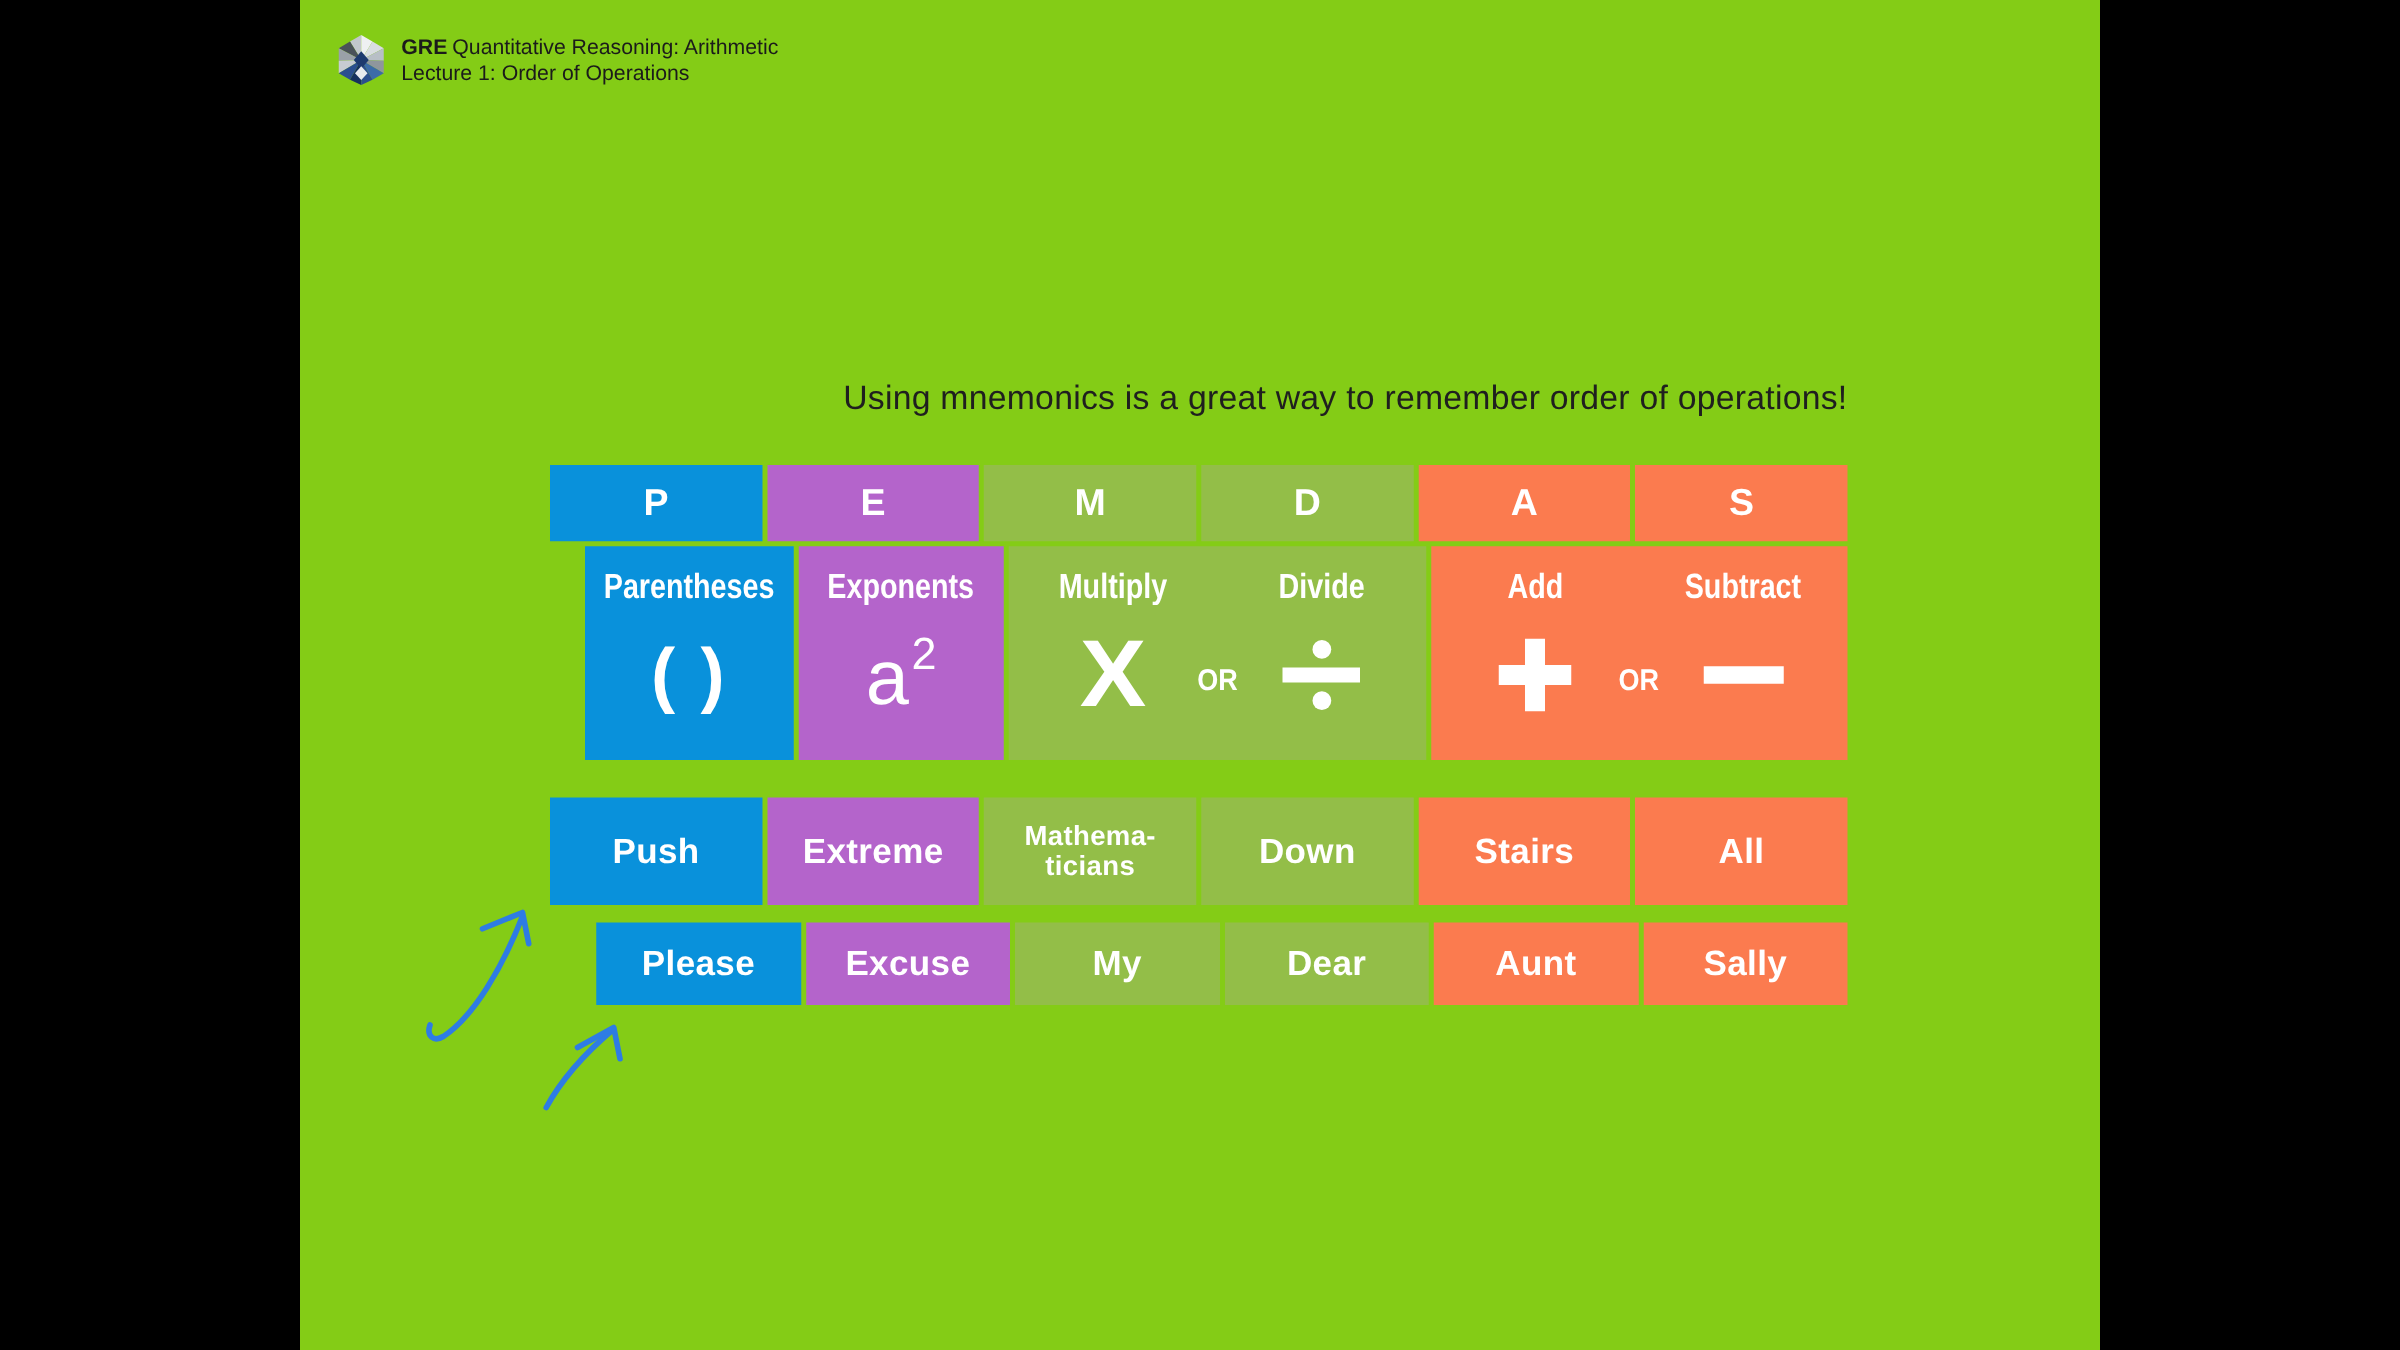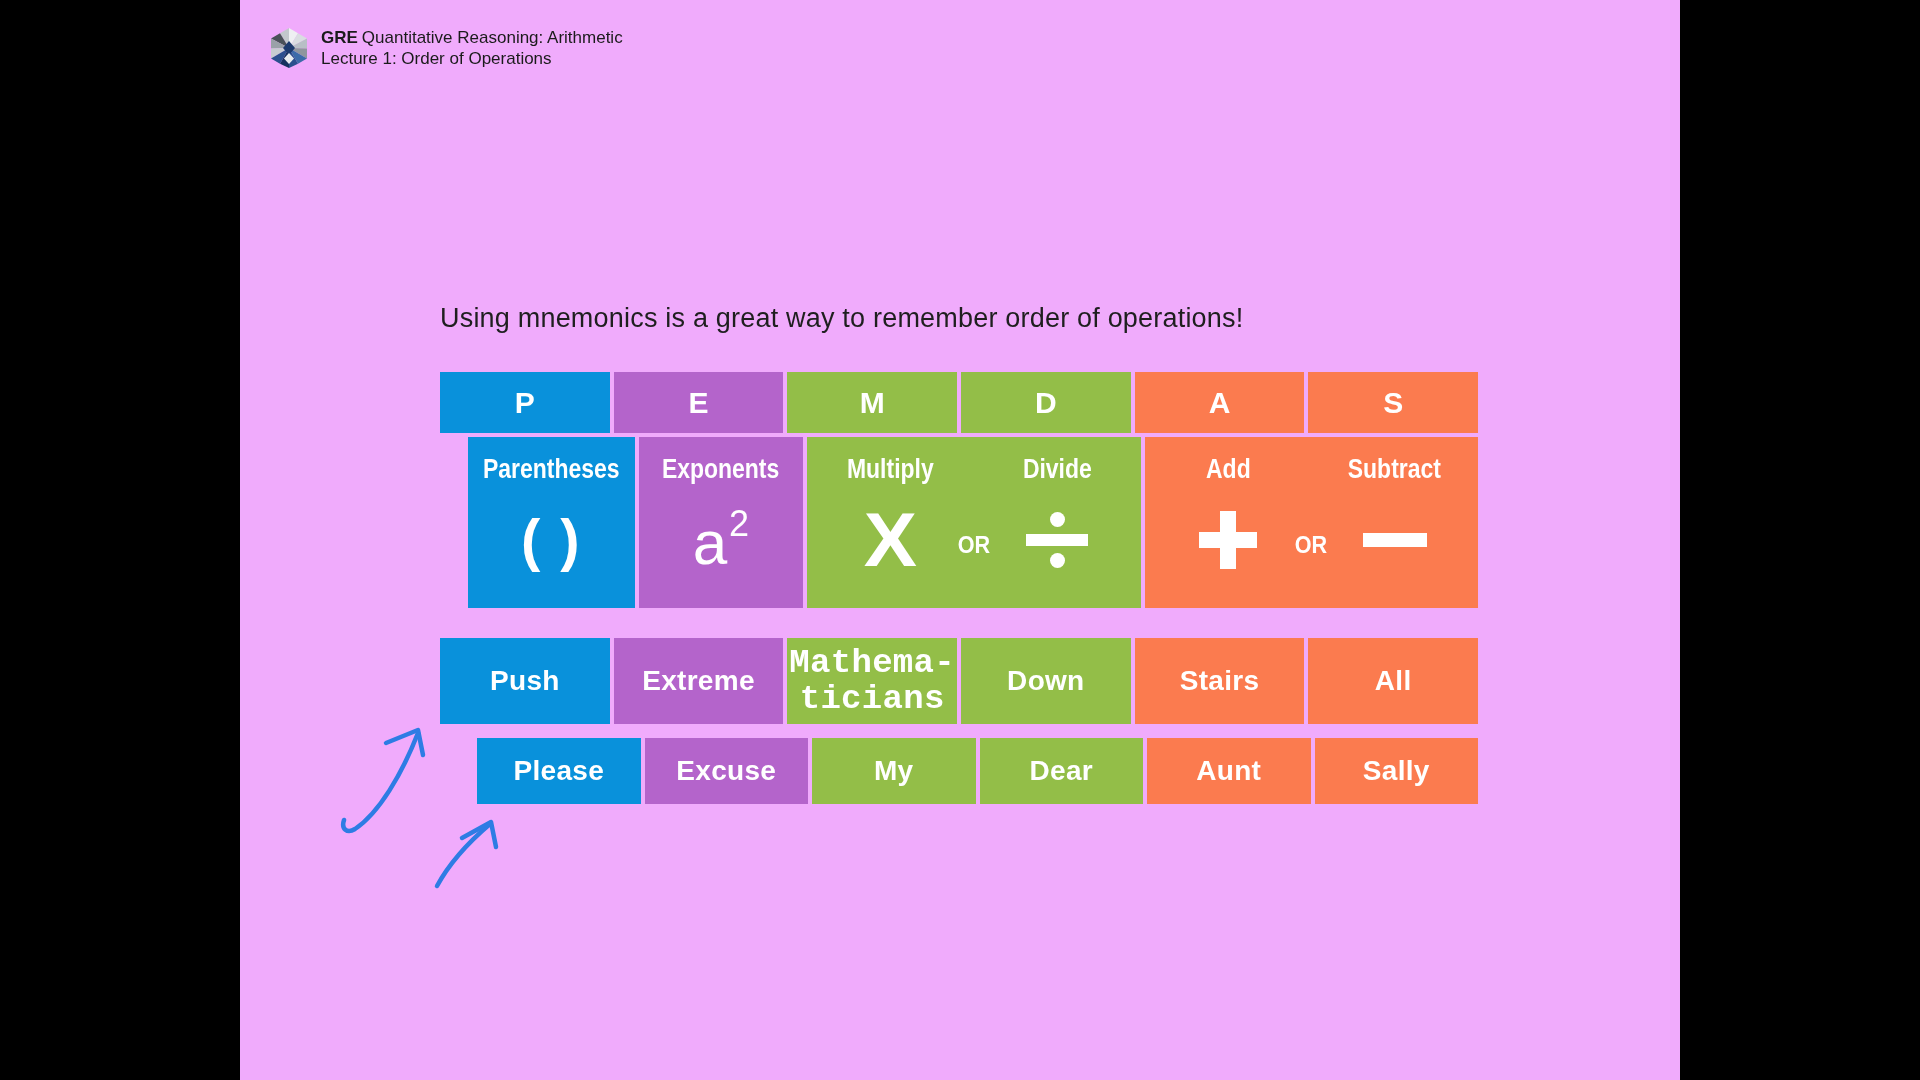--- a/index.html
+++ b/index.html
@@ -1,30 +1,30 @@
 <!DOCTYPE html>
 <html><head>
 <meta charset="utf-8">
 <style>
   html,body{margin:0;padding:0;background:#000;}
   .stage{position:relative;width:1920px;height:1080px;background:#000;overflow:hidden;
          font-family:"Liberation Sans",sans-serif;}
   .letterbox{position:absolute;top:0;height:1080px;background:#000;}
   .lb-left{left:0;width:240px;}
   .lb-right{left:1680px;width:240px;}
-  .content{position:absolute;left:240px;top:0;width:1440px;height:1080px;background:#f0abfc;}
+  .content{position:absolute;left:240px;top:0;width:1440px;height:1080px;background:#84cc16;}
 
   
   .hdr{position:absolute;left:27px;top:27px;display:flex;align-items:center;gap:10px;}
   .hdr-text{color:#1b1b1b;font-size:17px;line-height:21px;}
   .hdr-line1 b{font-weight:700;}
   .hdr-line1 .rest{margin-left:4px;}
 
   
-  .heading{position:absolute;left:200px;top:303px;width:1038px;text-align:left;
+  .heading{position:absolute;left:200px;top:303px;width:1038px;text-align:right;
            font-size:27px;font-weight:400;color:#1f1f1f;letter-spacing:.2px;}
 
   
   .ptable{position:absolute;left:200px;top:372px;width:1038px;}
   .grid{display:grid;grid-template-columns:repeat(6,1fr);column-gap:4px;}
   .cell{color:#fff;display:flex;align-items:center;justify-content:center;text-align:center;}
   .c-blue{background:#0991DB;} .c-purple{background:#B464CB;}
   .c-green{background:#93BE48;} .c-orange{background:#FB7B4F;}
 
   .row-letters{height:61px;margin-bottom:4px;}
@@ -52,21 +52,21 @@
   .divide-shape .dot{width:15px;height:15px;border-radius:50%;background:#fff;}
   .divide-shape .bar{width:62px;height:12px;background:#fff;}
   .plus-shape{position:relative;width:58px;height:58px;}
   .plus-shape .v{position:absolute;left:21px;top:0;width:16px;height:58px;background:#fff;}
   .plus-shape .h{position:absolute;left:0;top:21px;width:58px;height:16px;background:#fff;}
   .minus-shape{width:64px;height:14px;background:#fff;}
 
   .row-mn1{height:86px;margin-bottom:14px;}
   .row-mn2{height:66px;padding-left:37px;}
   .mn{font-size:28px;font-weight:700;letter-spacing:.3px;}
-  .mn .two-line{line-height:1.07;font-size:34px;font-family:Liberation Mono, monospace;}
+  .mn .two-line{line-height:1.07;font-size:22px;}
 
   .annotations{position:absolute;left:0;top:0;width:1440px;height:1080px;pointer-events:none;}
 </style>
 </head>
 <body>
 
 <div class="stage">
   <div class="letterbox lb-left"></div>
   <div class="letterbox lb-right"></div>
 

